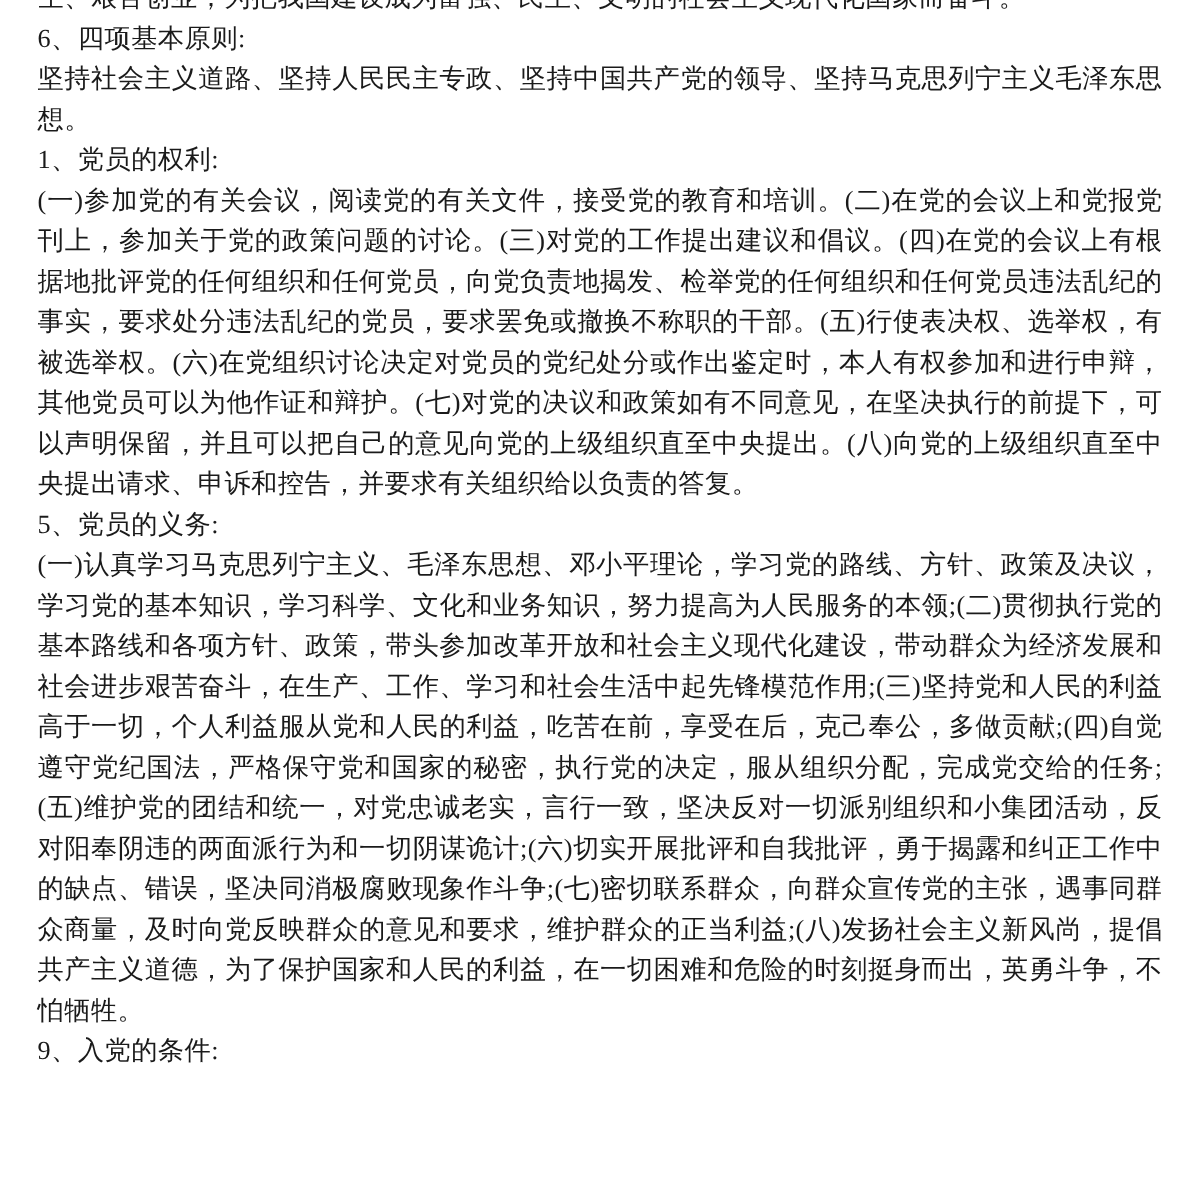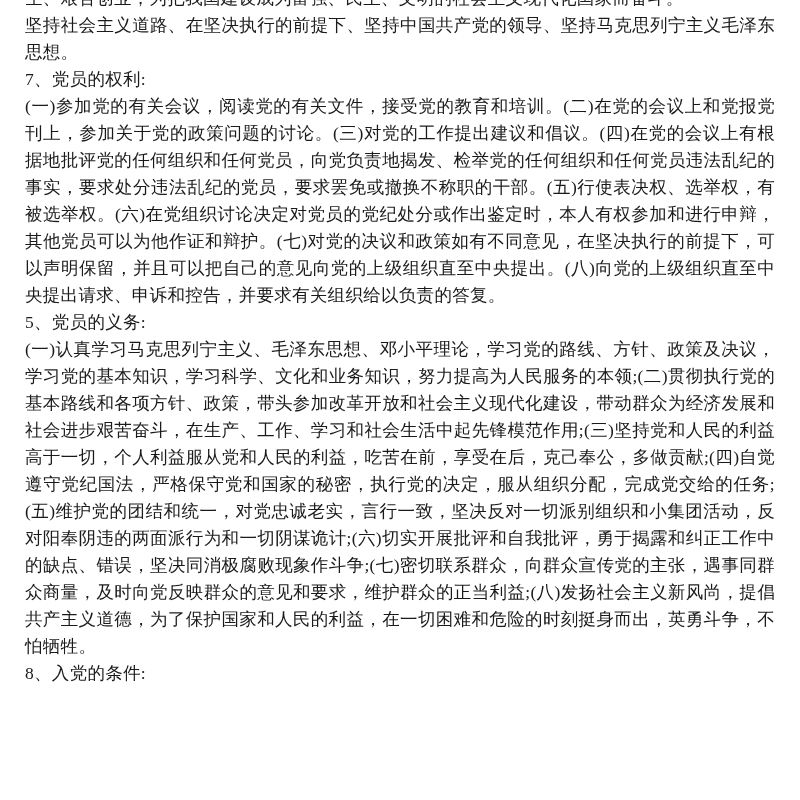--- a/index.html
+++ b/index.html
@@ -32,20 +32,21 @@
   .para.heading {
     text-align: left;
   }
 </style>
 </head>
 <body style="background: rgb(255, 255, 255);">
 
 <div class="doc" style="color: rgb(26, 26, 26);">
   <div id="doc-body">
       <p class="para">生、艰苦创业，为把我国建设成为富强、民主、文明的社会主义现代化国家而奋斗。</p>
-      <p class="para">坚持社会主义道路、在坚决执行的前提下、坚持中国共产党的领导、坚持马克思列宁主义毛泽东思想。</p>
-      <p class="para heading">7、党员的权利:</p>
+      <p class="para heading">6、四项基本原则:</p>
+      <p class="para">坚持社会主义道路、坚持人民民主专政、坚持中国共产党的领导、坚持马克思列宁主义毛泽东思想。</p>
+      <p class="para heading">1、党员的权利:</p>
       <p class="para">(一)参加党的有关会议，阅读党的有关文件，接受党的教育和培训。(二)在党的会议上和党报党刊上，参加关于党的政策问题的讨论。(三)对党的工作提出建议和倡议。(四)在党的会议上有根据地批评党的任何组织和任何党员，向党负责地揭发、检举党的任何组织和任何党员违法乱纪的事实，要求处分违法乱纪的党员，要求罢免或撤换不称职的干部。(五)行使表决权、选举权，有被选举权。(六)在党组织讨论决定对党员的党纪处分或作出鉴定时，本人有权参加和进行申辩，其他党员可以为他作证和辩护。(七)对党的决议和政策如有不同意见，在坚决执行的前提下，可以声明保留，并且可以把自己的意见向党的上级组织直至中央提出。(八)向党的上级组织直至中央提出请求、申诉和控告，并要求有关组织给以负责的答复。</p>
       <p class="para heading">5、党员的义务:</p>
       <p class="para">(一)认真学习马克思列宁主义、毛泽东思想、邓小平理论，学习党的路线、方针、政策及决议，学习党的基本知识，学习科学、文化和业务知识，努力提高为人民服务的本领;(二)贯彻执行党的基本路线和各项方针、政策，带头参加改革开放和社会主义现代化建设，带动群众为经济发展和社会进步艰苦奋斗，在生产、工作、学习和社会生活中起先锋模范作用;(三)坚持党和人民的利益高于一切，个人利益服从党和人民的利益，吃苦在前，享受在后，克己奉公，多做贡献;(四)自觉遵守党纪国法，严格保守党和国家的秘密，执行党的决定，服从组织分配，完成党交给的任务;(五)维护党的团结和统一，对党忠诚老实，言行一致，坚决反对一切派别组织和小集团活动，反对阳奉阴违的两面派行为和一切阴谋诡计;(六)切实开展批评和自我批评，勇于揭露和纠正工作中的缺点、错误，坚决同消极腐败现象作斗争;(七)密切联系群众，向群众宣传党的主张，遇事同群众商量，及时向党反映群众的意见和要求，维护群众的正当利益;(八)发扬社会主义新风尚，提倡共产主义道德，为了保护国家和人民的利益，在一切困难和危险的时刻挺身而出，英勇斗争，不怕牺牲。</p>
-      <p class="para heading">8、入党的条件:</p>
+      <p class="para heading">9、入党的条件:</p>
     </div>
 </div>
 
 </body></html>

